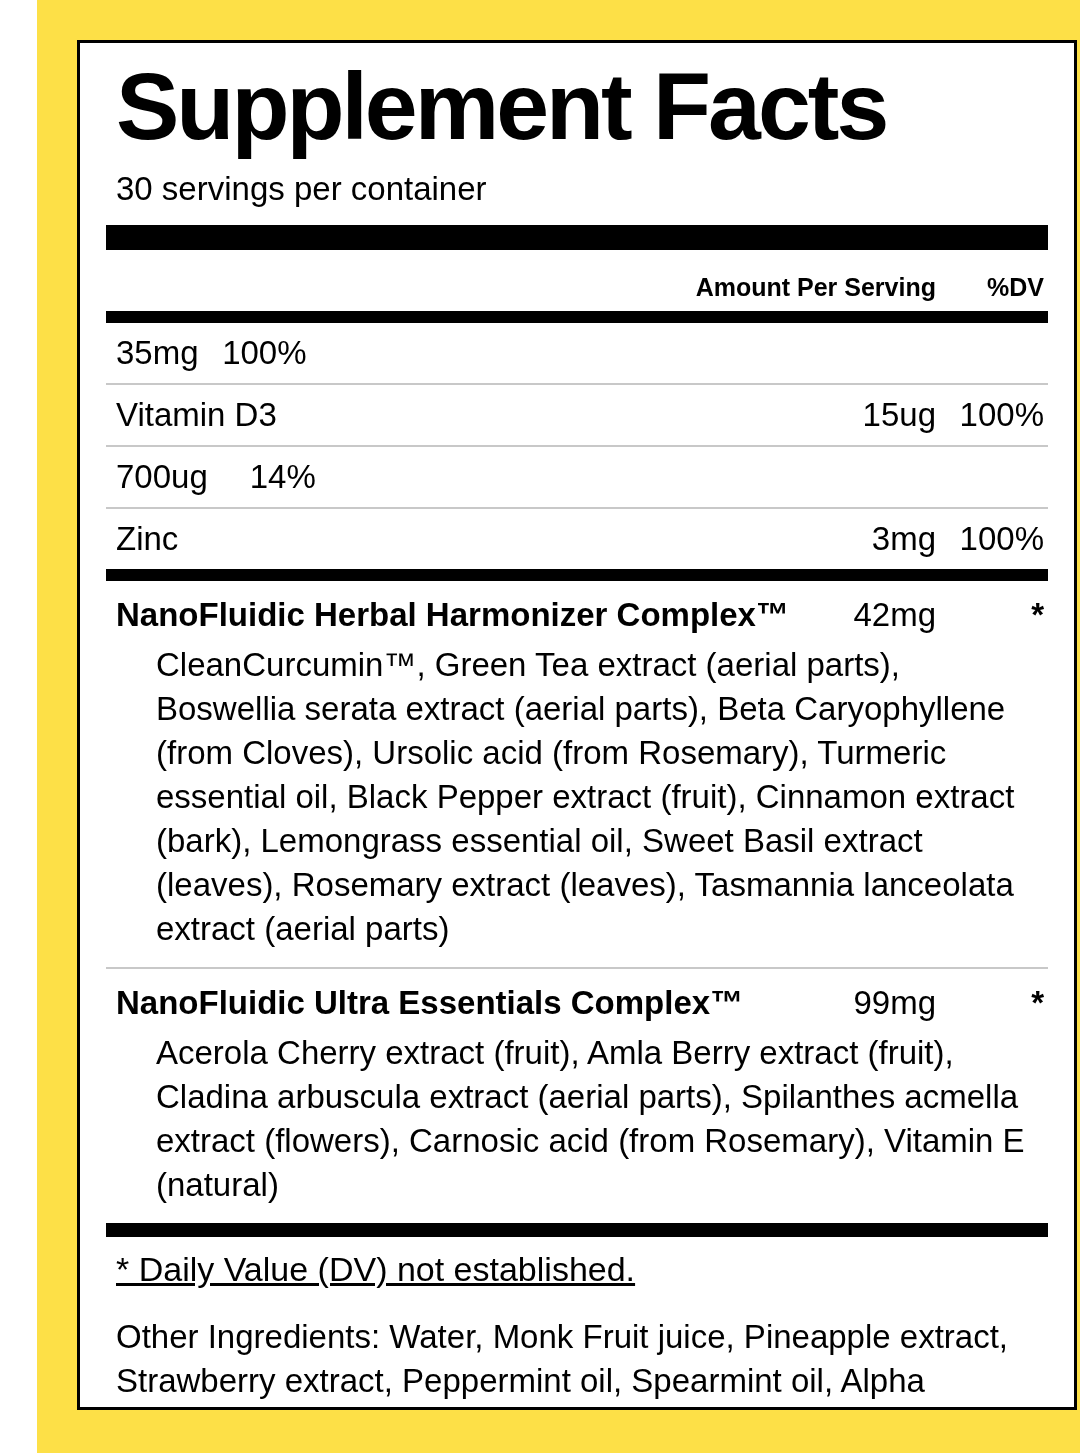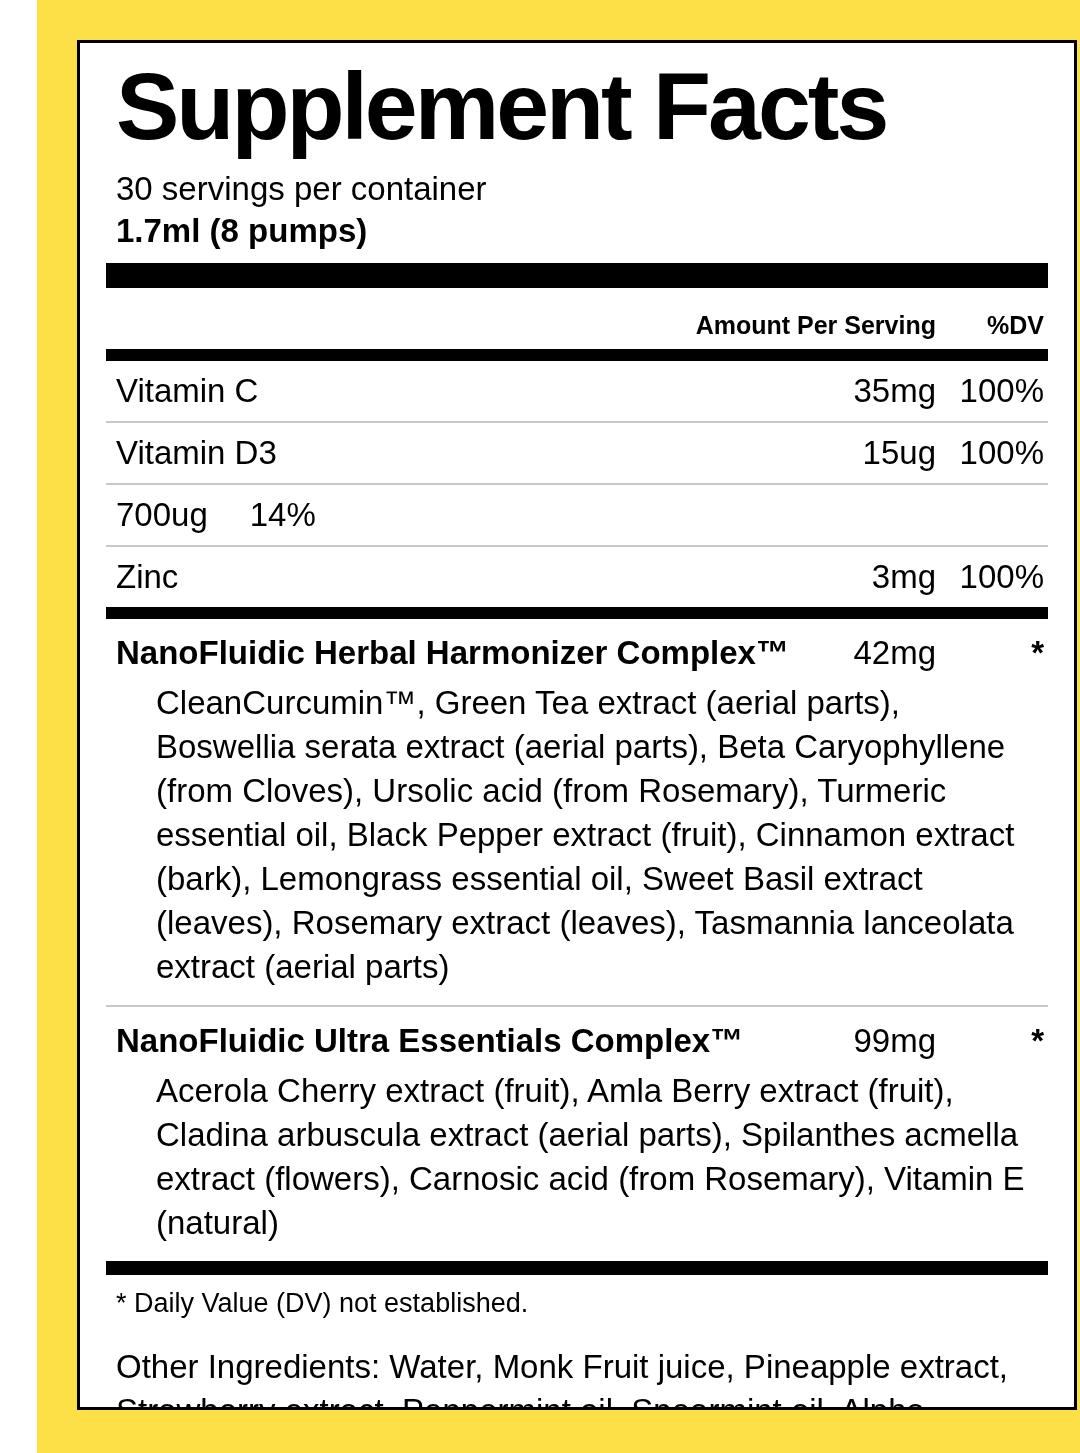--- a/index.html
+++ b/index.html
@@ -71,56 +71,55 @@
   .complex + .complex { border-top: 2px solid #c8c8c8; }
   .complex-head { padding-top: 15px; padding-bottom: 5px; }
   .complex-head .name { font-weight: bold; padding-right: 10px; }
   .complex-head .dv { font-weight: bold; }
   .desc {
     font-size: 33px;
     line-height: 44px;
     margin: 4px 4px 16px 50px;
   }
   .footnote {
-    font-size: 27px;
+    font-size: 34px;
     margin: 13px 0 0 10px;
+    text-decoration: underline;
   }
   .other {
     font-size: 33px;
     line-height: 44px;
     margin: 26px 4px 0 10px;
   }
 </style>
 </head>
 <body>
 
 <div class="page">
   <div class="label">
 
     <h1 class="title">Supplement Facts</h1>
 
     <div class="servings">30 servings per container</div>
 
     <div class="serving-row">
-      <span>1.7ml (8 pumps)</span>
     </div>
 
     <div class="bar thick"></div>
 
     <div class="row header-row">
       <span class="name"></span>
       <span class="amt">Amount Per Serving</span>
       <span class="dv">%DV</span>
     </div>
 
     <div class="bar med"></div>
 
     <div id="nutrients">
   <div class="row nutrient">
-    <span class="name">Vitamin C</span>
     <span class="amt">35mg</span>
     <span class="dv">100%</span>
   </div>
 
   <div class="row nutrient">
     <span class="name">Vitamin D3</span>
     <span class="amt">15ug</span>
     <span class="dv">100%</span>
   </div>
 

